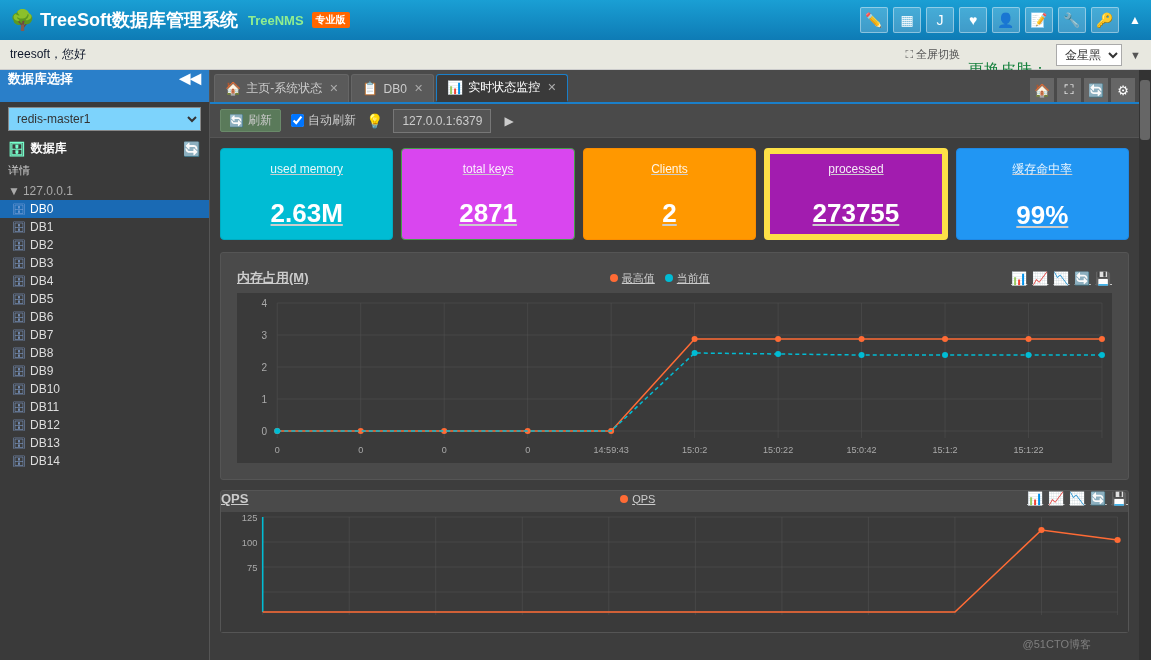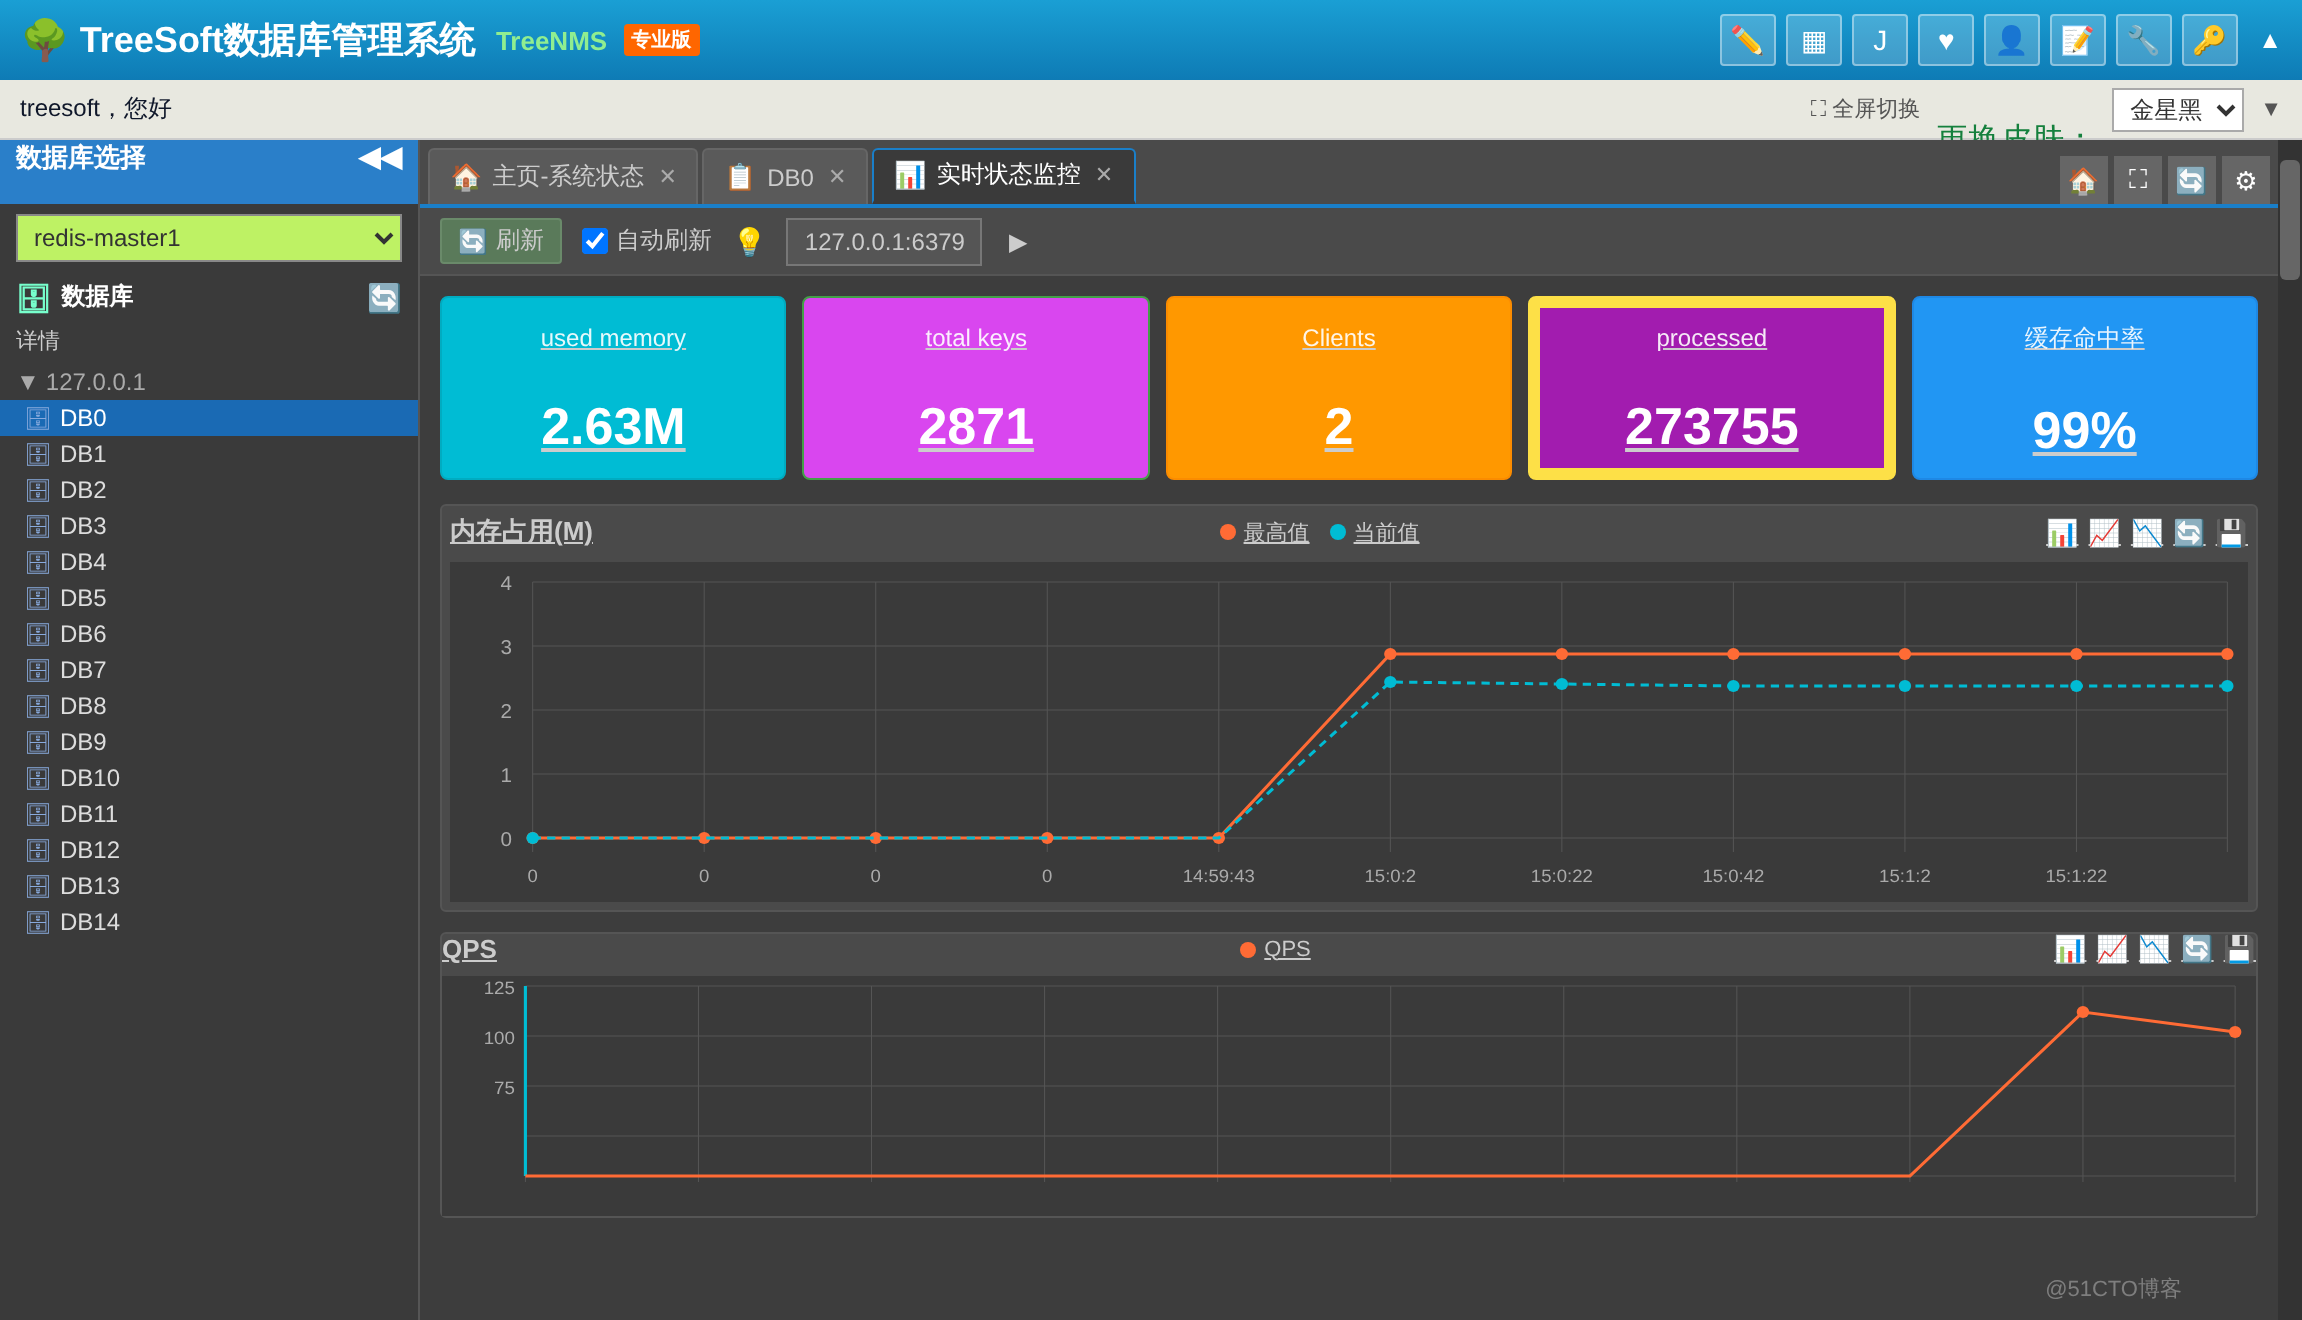--- a/index.html
+++ b/index.html
@@ -23,21 +23,21 @@
     .fullscreen-btn { color: #555; font-size: 11px; cursor: pointer; display: flex; align-items: center; gap: 3px; }
 
     
     .main-layout { display: flex; height: calc(660px - 70px); }
 
     
     .sidebar { width: 210px; background: #3a3a3a; border-right: 1px solid #555; display: flex; flex-direction: column; flex-shrink: 0; }
     .sidebar-header { background: #2a7fc9; color: #fff; height: 32px; display: flex; padding: 0 8px; font-size: 13px; font-weight: bold; }
     .sidebar-header-icons { margin-left: auto; display: flex; gap: 4px; color: #fff; font-size: 14px; cursor: pointer; }
     .db-select-wrapper { padding: 5px 8px; }
-    .db-select { width: 100%; background: #bef264; border: 1px solid #888; color: #333; font-size: 12px; padding: 2px 4px; height: 24px; }
+    .db-select { width: 100%; background: #7dd3fc; border: 1px solid #888; color: #333; font-size: 12px; padding: 2px 4px; height: 24px; }
     .sidebar-section { padding: 4px 8px; display: flex; align-items: center; justify-content: space-between; }
     .sidebar-section-label { color: #fff; font-size: 12px; font-weight: bold; display: flex; align-items: center; gap: 5px; }
     .sidebar-section-icon { color: #7fc; font-size: 14px; }
     .sidebar-sub-label { color: #ccc; font-size: 11px; padding: 2px 8px 4px; }
     .tree-item { display: flex; align-items: center; gap: 4px; padding: 2px 8px 2px 12px; cursor: pointer; color: #ddd; font-size: 12px; }
     .tree-item.active { background: #1a6ab4; color: #fff; }
     .tree-item-parent { padding-left: 8px; color: #aaa; font-size: 12px; cursor: pointer; display: flex; align-items: center; gap: 3px; padding: 2px 8px; }
     .db-icon { color: #88aadd; font-size: 11px; }
     .sidebar-list { overflow-y: auto; flex: 1; }
     .sidebar-list::-webkit-scrollbar { width: 5px; }
@@ -75,21 +75,21 @@
     .stat-card { flex: 1; border-radius: 4px; padding: 8px 12px; text-align: center; min-height: 70px; display: flex; flex-direction: column; justify-content: center; }
     .stat-card.cyan { background: #00bcd4; border: 1px solid #00acc1; }
     .stat-card.green { background: #d946ef; border: 1px solid #43a047; }
     .stat-card.orange { background: #ff9800; border: 1px solid #fb8c00; }
     .stat-card.red { background: #a21caf; border: 6px solid #fde047; justify-content: space-between; }
     .stat-card.blue { background: #2196f3; border: 1px solid #1e88e5; }
     .stat-label { color: rgba(255,255,255,0.9); font-size: 12px; margin-bottom: 4px; }
     .stat-value { color: #fff; font-size: 26px; font-weight: bold; line-height: 1; margin-top: 20px; }
 
     
-    .chart-panel { background: #4a4a4a; border: 1px solid #555; border-radius: 3px; margin-bottom: 10px; padding: 4px; }
+    .chart-panel { background: #4a4a4a; border: 1px solid #555; border-radius: 3px; margin-bottom: 10px; padding: 16px; }
     .chart-header { display: flex; align-items: center; justify-content: space-between; margin-bottom: 6px; }
     .chart-title { color: #ccc; font-size: 13px; font-weight: bold; }
     .chart-legend { display: flex; align-items: center; gap: 10px; }
     .legend-item { display: flex; align-items: center; gap: 4px; font-size: 11px; color: #ccc; }
     .legend-dot { width: 8px; height: 8px; border-radius: 50%; }
     .legend-dot.orange { background: #ff6b35; }
     .legend-dot.cyan { background: #00bcd4; }
     .chart-icons { display: flex; gap: 5px; }
     .chart-icon-btn { color: #8ab; font-size: 13px; cursor: pointer; }
     .chart-body { position: relative; height: 170px; }

